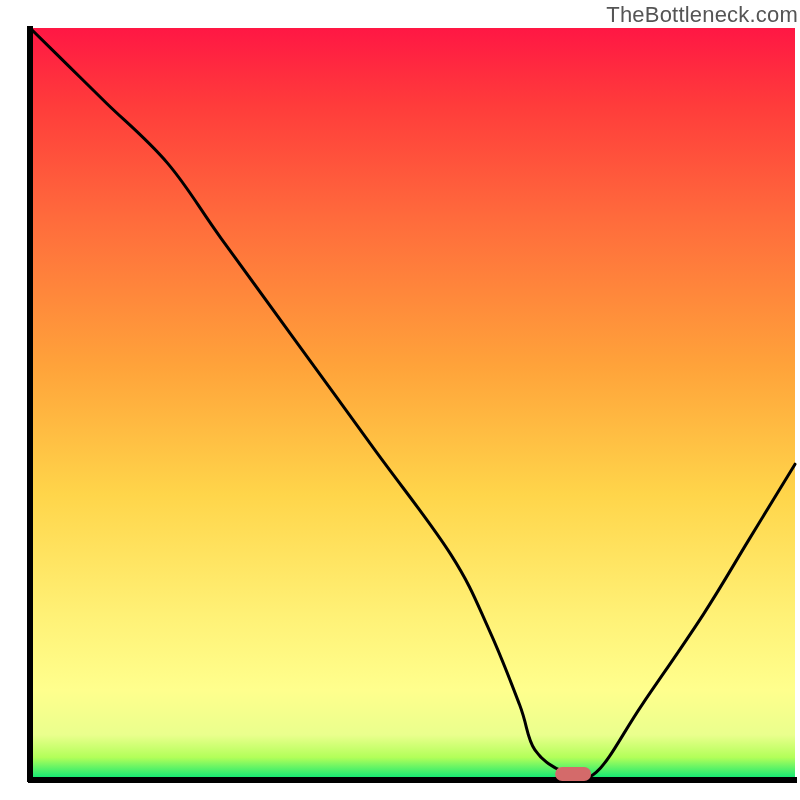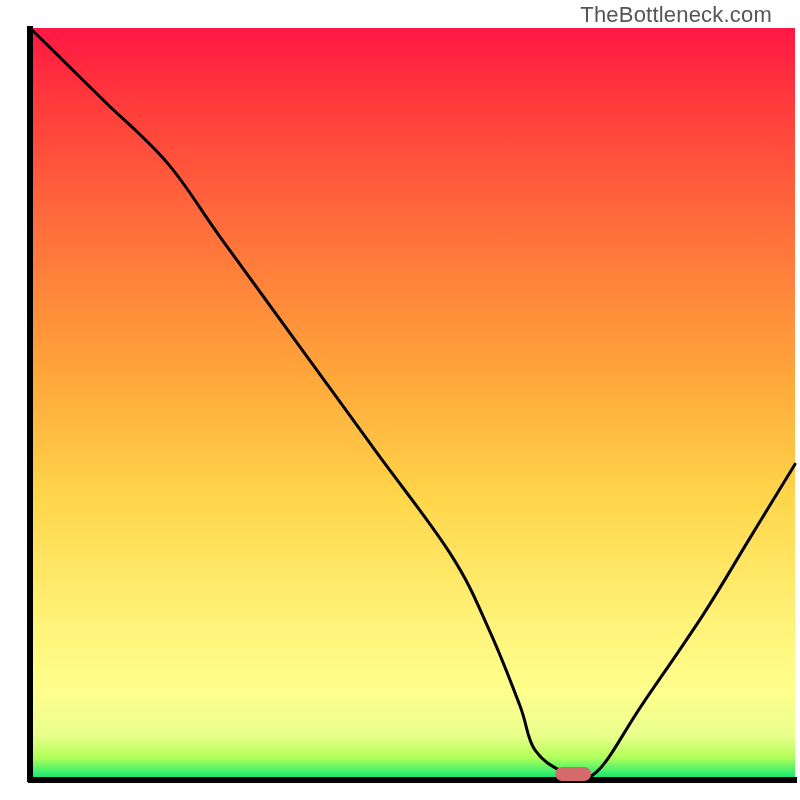--- a/index.html
+++ b/index.html
@@ -7,21 +7,21 @@
     padding: 0;
     width: 800px;
     height: 800px;
     background: #ffffff;
     font-family: Arial, Helvetica, sans-serif;
     position: relative;
   }
   .watermark {
     position: absolute;
     top: 2px;
-    right: 28px;
+    right: 2px;
     font-size: 22px;
     font-weight: 400;
     color: #555;
     letter-spacing: 0.2px;
     z-index: 10;
   }
   .chart-wrap {
     position: absolute;
     left: 0;
     top: 0;

